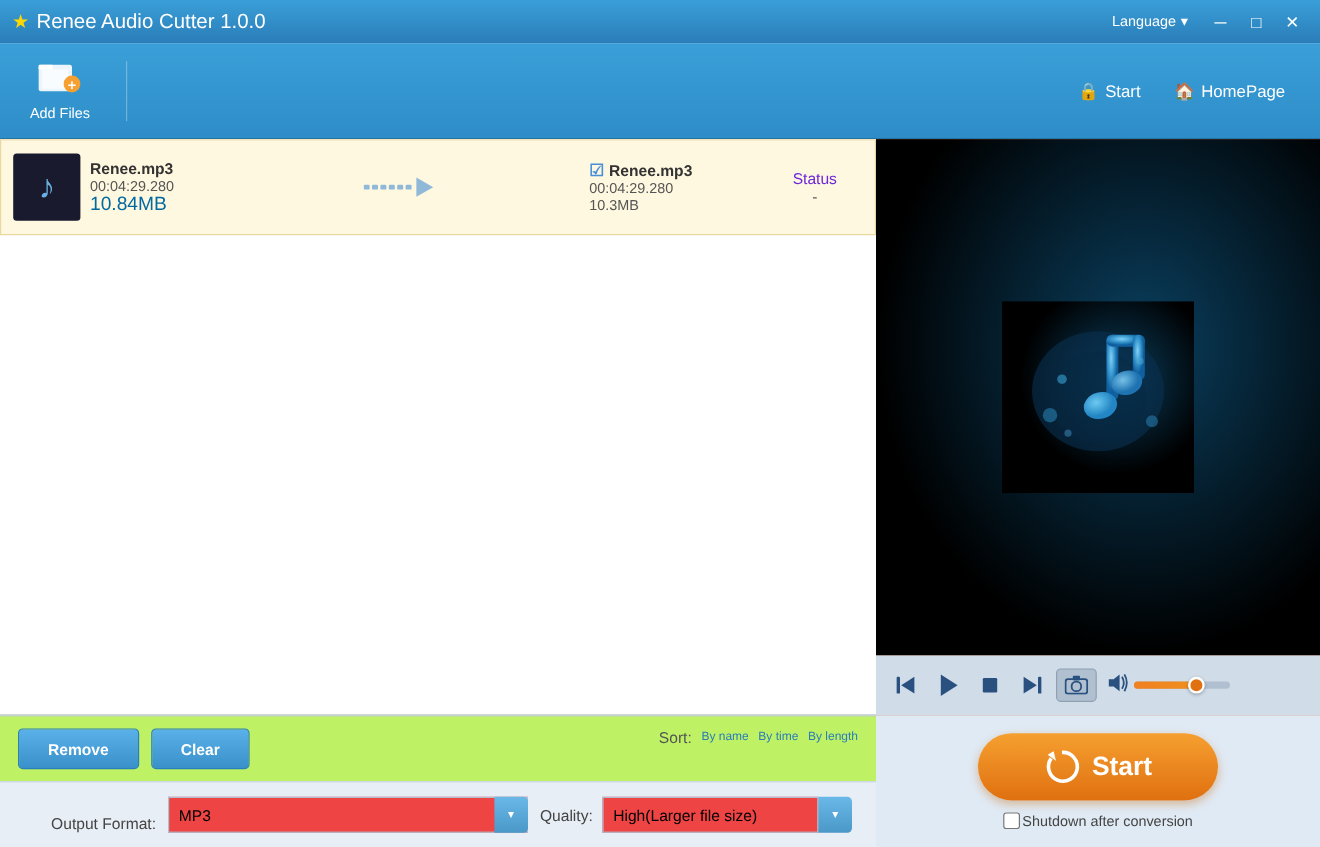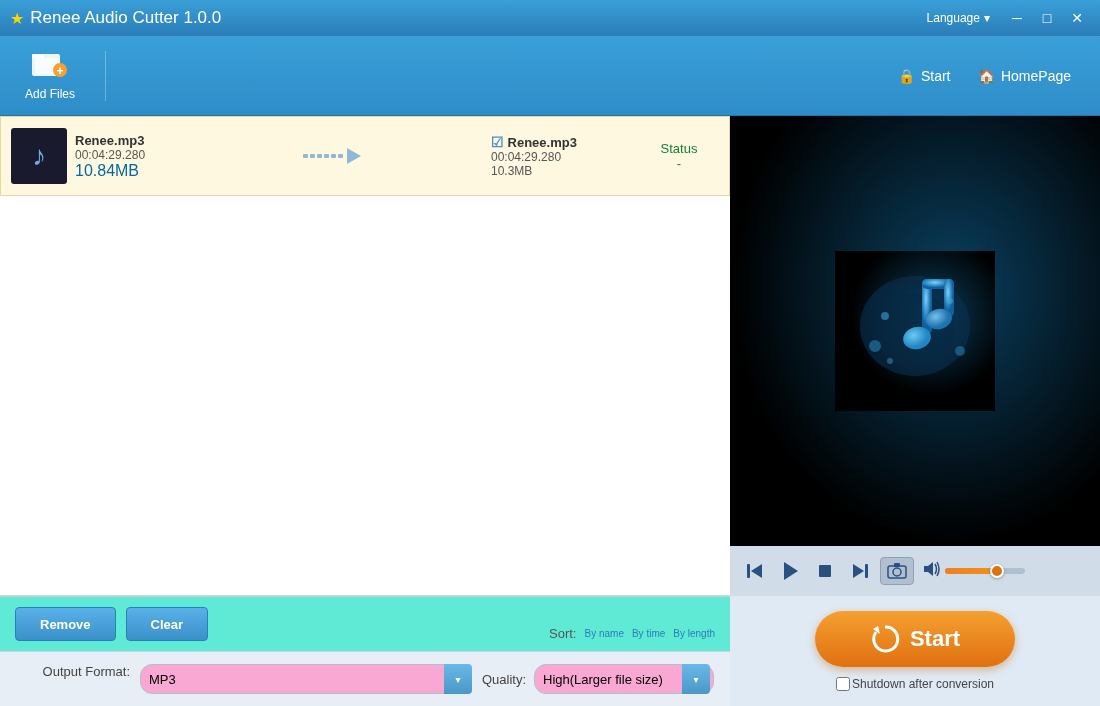--- a/index.html
+++ b/index.html
@@ -120,29 +120,29 @@
       font-size: 28px;
     }
 
     .file-output { flex-shrink: 0; min-width: 140px; }
     .file-output .out-name { display: flex; align-items: center; gap: 4px; font-size: 13px; color: #333; font-weight: bold; }
     .file-output .out-checkbox { color: #4a90d9; font-size: 14px; }
     .file-output .out-duration { font-size: 12px; color: #555; }
     .file-output .out-size { font-size: 12px; color: #555; }
 
     .file-status { flex-shrink: 0; min-width: 80px; text-align: center; }
-    .file-status .status-label { font-size: 13px; color: #15803d; }
+    .file-status .status-label { font-size: 13px; color: #6d28d9; }
     .file-status .status-value { font-size: 13px; color: #555; }
 
     
     .bottom-bar {
-      background: #5eead4;
+      background: #bef264;
       padding: 10px 15px;
       display: flex;
-      align-items: flex-end;
+      align-items: flex-start;
       gap: 10px;
       border-top: 1px solid #c0ccd8;
     }
 
     .btn-action {
       height: 34px;
       padding: 0 24px;
       border: none;
       border-radius: 4px;
       cursor: pointer;
@@ -179,42 +179,42 @@
     .settings-bar {
       background: #e8eef5;
       padding: 12px 20px;
       display: flex;
       flex-direction: column;
       gap: 10px;
       border-top: 1px solid #c8d4e0;
     }
     .settings-row {
       display: flex;
-      align-items: flex-start;
+      align-items: flex-end;
       gap: 10px;
     }
     .settings-label {
       font-size: 13px;
       color: #444;
       width: 110px;
       text-align: right;
       flex-shrink: 0;
     }
     .select-wrapper {
       flex: 1;
       position: relative;
     }
     .select-wrapper select {
       width: 100%;
       height: 30px;
       border: 1px solid #b0c0d0;
-      border-radius: 12px;
+      border-radius: 0;
       padding: 0 28px 0 8px;
       font-size: 13px;
-      background: #f9a8d4;
+      background: #ef4444;
       cursor: pointer;
       appearance: none;
       -webkit-appearance: none;
     }
     .select-arrow {
       position: absolute;
       right: 0;
       top: 0;
       height: 30px;
       width: 28px;
@@ -529,21 +529,21 @@
             <option>AAC</option>
             <option>WAV</option>
             <option>FLAC</option>
             <option>OGG</option>
             <option>WMA</option>
           </select>
           <div class="select-arrow">▾</div>
         </div>
         <div class="quality-section">
           <span class="quality-label">Quality:</span>
-          <div class="select-wrapper" style="width:176px;">
+          <div class="select-wrapper" style="width:208px;">
             <select style="width:180px;">
               <option>High(Larger file size)</option>
               <option>Medium</option>
               <option>Low</option>
             </select>
             <div class="select-arrow">▾</div>
           </div>
         </div>
       </div>
 

